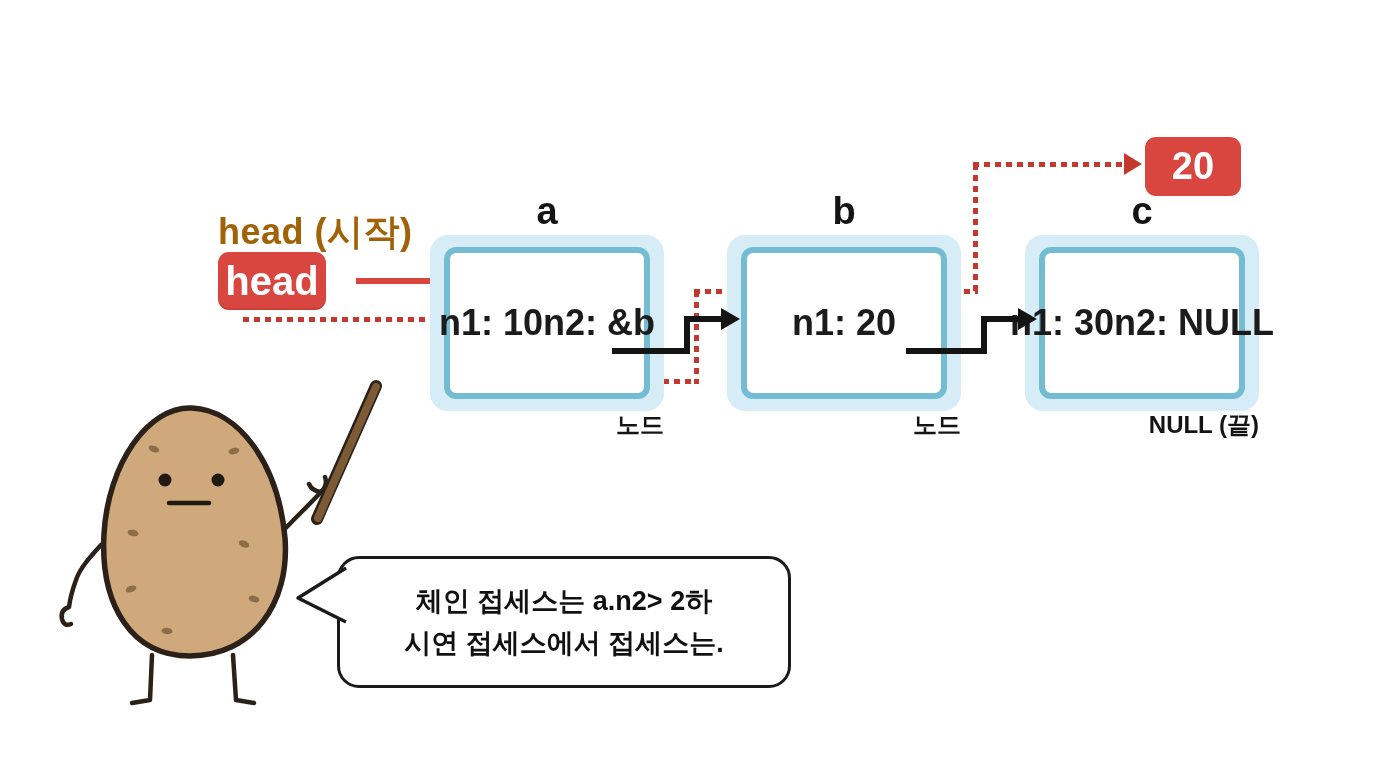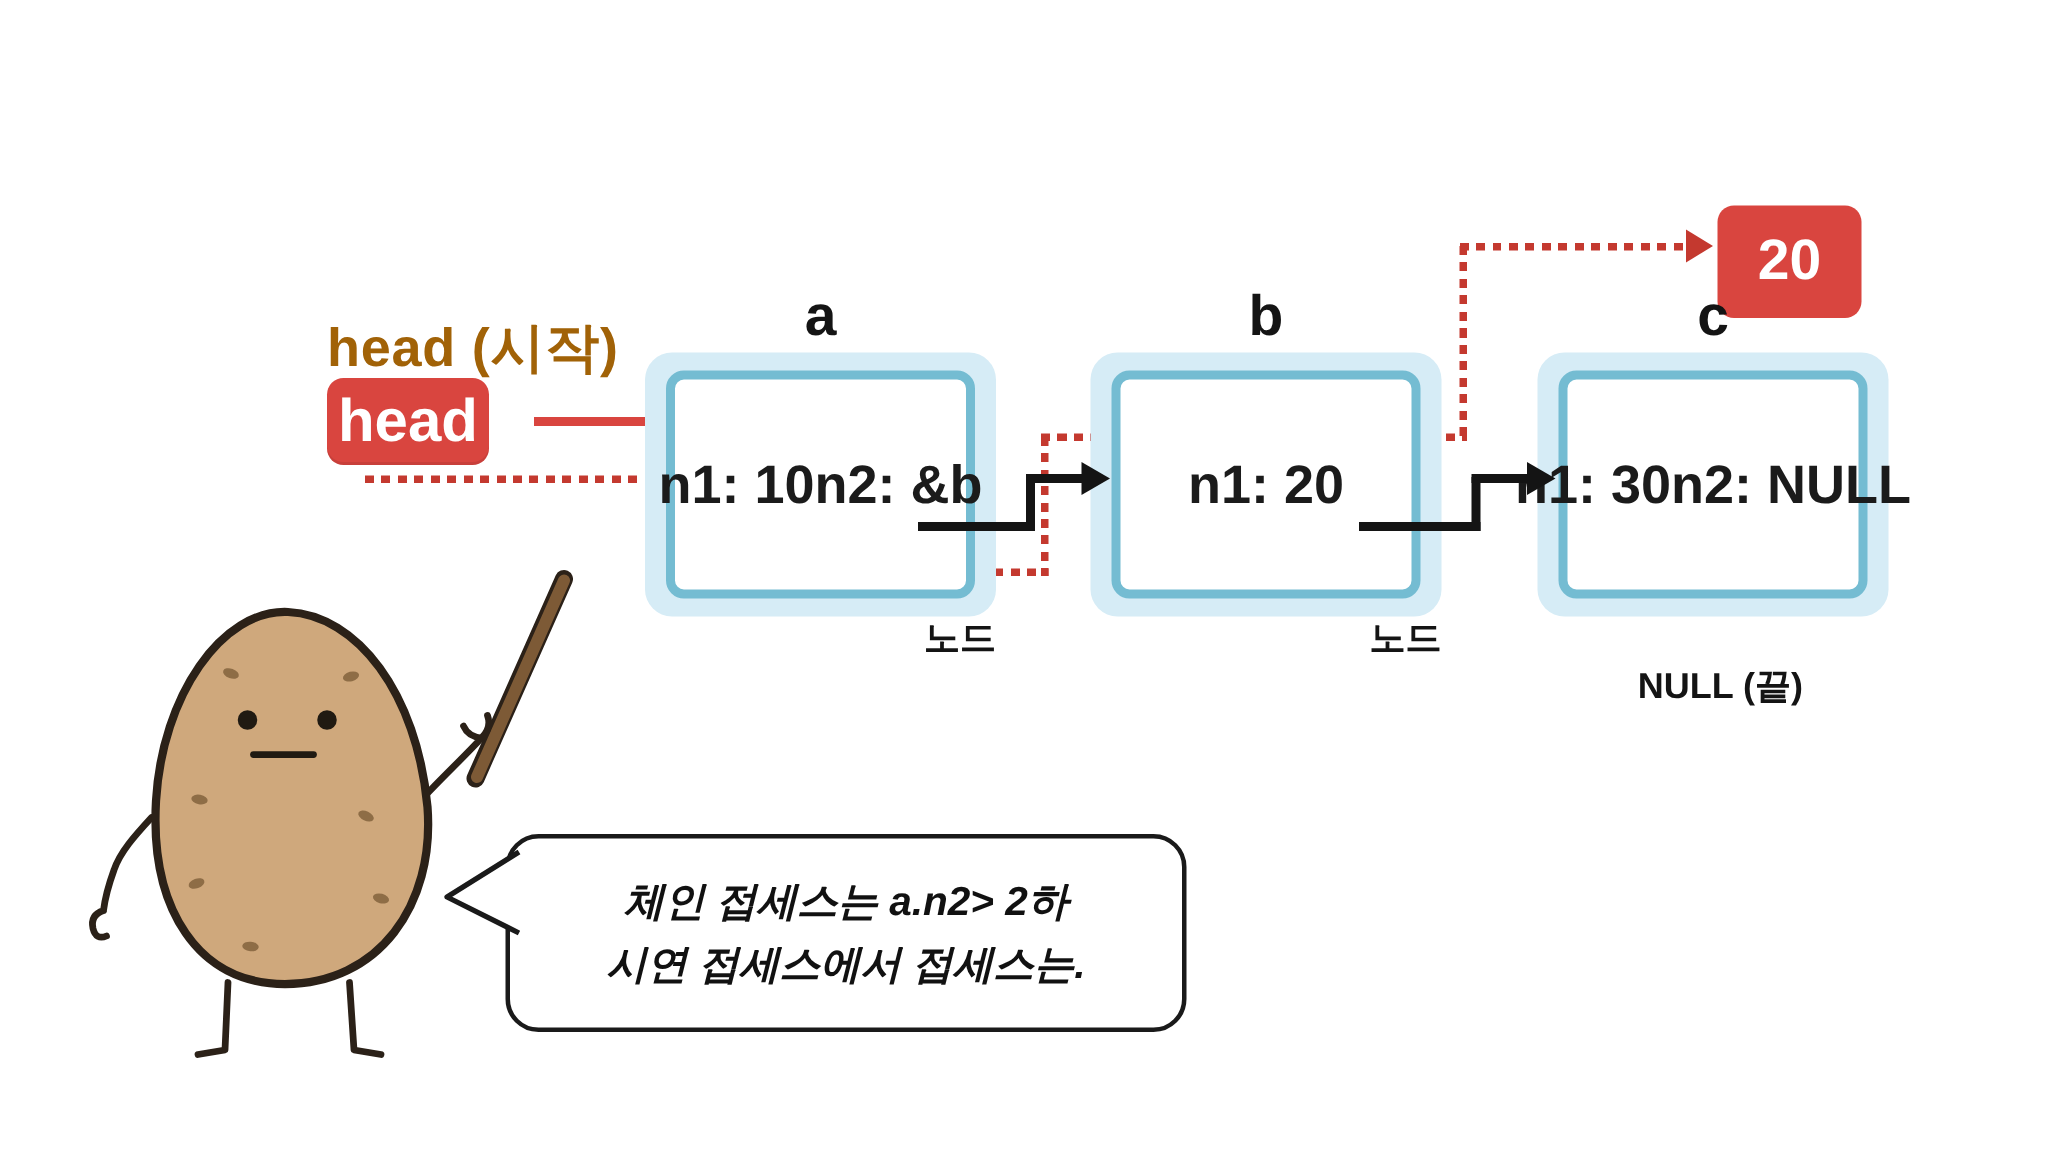--- a/index.html
+++ b/index.html
@@ -14,21 +14,21 @@
   
   .head-caption { left:218px; top:208px; font-size:36px; font-weight:700; color:#a16207; letter-spacing:0.5px; }
   .head-box {
     left:218px; top:252px; width:108px; height:58px;
     background:#d9453f; border-radius:11px;
     display:flex; align-items:center; justify-content:center;
     color:#fff; font-size:40px; font-weight:700;
     box-shadow:inset 0 -2px 0 rgba(0,0,0,.08);
   }
   .value-box {
-    left:1145px; top:137px; width:96px; height:75px;
+    left:1145px; top:137px; width:96px; height:59px;
     background:#d9453f; border-radius:11px;
     display:flex; align-items:center; justify-content:center;
     color:#fff; font-size:38px; font-weight:700;
   }
 
   
   .solid-h { height:6px; background:#d9453f; }
   .blk-h   { height:6px; background:#141414; }
   .blk-v   { width:6px;  background:#141414; }
   .dot-h { height:5px; background-image:repeating-linear-gradient(90deg,  #c4392f 0 6px, transparent 6px 11px); }
@@ -51,21 +51,21 @@
   }
   .node-line { font-size:36px; font-weight:700; color:#1b1b1b; line-height:58px; white-space:nowrap; }
   .node-label { top:190px; width:234px; text-align:center; font-size:38px; font-weight:700; color:#141414; line-height:42px; }
   .node-caption { top:409px; width:234px; text-align:right; font-size:24px; font-weight:700; color:#141414; }
 
   
   .bubble {
     left:337px; top:556px; width:448px; height:126px;
     background:#fff; border:3.5px solid #1a1a1a; border-radius:22px;
     display:flex; flex-direction:column; align-items:center; justify-content:center;
-    text-align:center; font-size:27px; font-weight:700; color:#111; line-height:42px;font-style:italic;
+    text-align:center; font-size:27px; font-weight:700; color:#111; line-height:42px;
   }
   .bubble-tail { left:292px; top:562px; }
   .potato-svg { left:40px; top:378px; }
 </style>
 </head>
 <body>
 
 <div class="canvas">
 
   <div class="abs head-caption">head (시작)</div>
@@ -104,21 +104,21 @@
   </div>
   <div class="abs node-caption" style="left:727px;">노드</div>
 
   <div class="abs node-label" style="left:1025px;">c</div>
   <div class="abs node-outer" style="left:1025px;">
     <div class="node-inner">
       <div class="node-line">n1: 30</div>
       <div class="node-line">n2: NULL</div>
     </div>
   </div>
-  <div class="abs node-caption" style="left:968px;margin-top:32px;">NULL (끝)</div>
+  <div class="abs node-caption" style="left:1025px;">NULL (끝)</div>
 
   <div class="abs blk-h" style="left:612px; top:348px; width:78px;"></div>
   <div class="abs blk-v" style="left:684px; top:318px; height:36px;"></div>
   <div class="abs blk-h" style="left:684px; top:316px; width:38px;"></div>
   <div class="abs arr arr-black" style="left:721px; top:308px;"></div>
 
   <div class="abs blk-h" style="left:906px; top:348px; width:81px;"></div>
   <div class="abs blk-v" style="left:981px; top:318px; height:36px;"></div>
   <div class="abs blk-h" style="left:981px; top:316px; width:38px;"></div>
   <div class="abs arr arr-black" style="left:1018px; top:308px;"></div>

